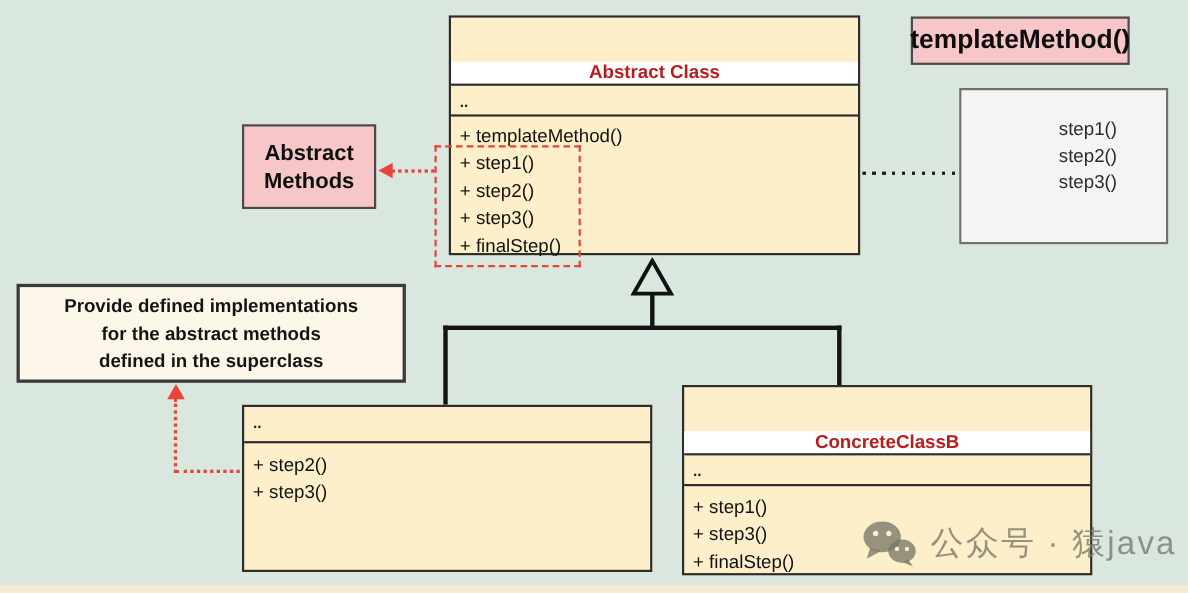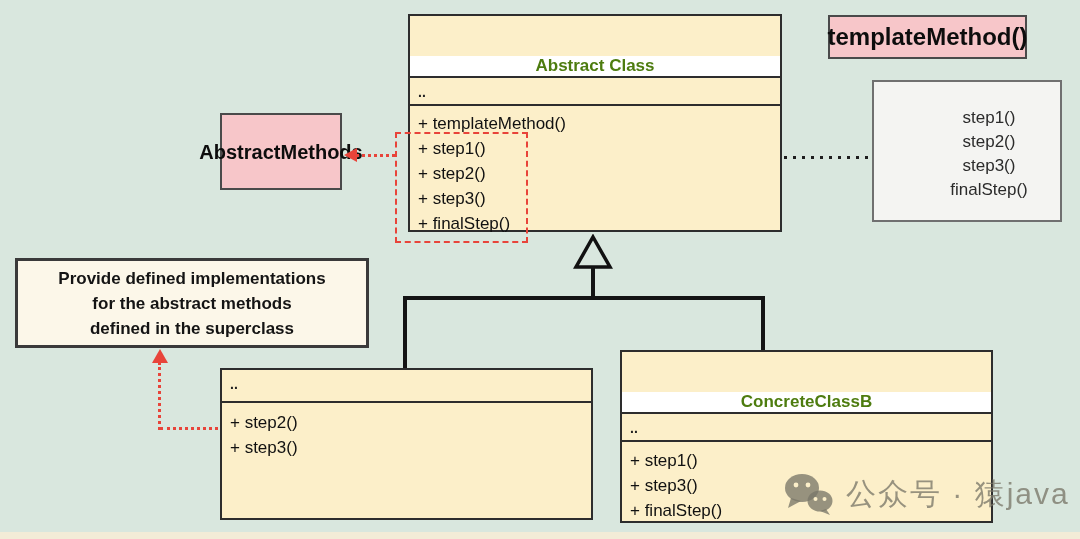--- a/index.html
+++ b/index.html
@@ -9,21 +9,21 @@
     font-family:"Liberation Sans", sans-serif;
     color:#111;
   }
   .abs { position:absolute; box-sizing:border-box; }
 
   
   .uml-box { border:2px solid #2d2d2d; background:#fcefc9; display:flex; flex-direction:column; }
   .uml-header {
     background:#ffffff; border-bottom:2px solid #2d2d2d;
     display:flex; align-items:center; justify-content:center;
-    font-weight:bold; font-size:17px; color:#4d7c0f;margin-top:40px;
+    font-weight:bold; font-size:17px; color:#b91c1c;margin-top:40px;
   }
   .uml-attrs {
     border-bottom:2px solid #2d2d2d; font-weight:bold; font-size:14px;
     padding:2px 8px 0 8px; line-height:24px; color:#222;
   }
   .uml-methods { padding:5px 8px; font-size:17px; color:#111; }
   .uml-methods div { line-height:25px; white-space:nowrap; }
 
   
   .pink-box {
@@ -94,26 +94,25 @@
   </div>
 
   <div class="abs red-dashed-rect" style="left:395px; top:132px; width:133px; height:111px;"></div>
 
   <div class="abs pink-box" style="left:828px; top:15px; width:199px; height:44px; font-size:24px;">templateMethod()</div>
 
   <div class="abs steps-box" style="left:872px; top:80px; width:190px; height:142px;padding-left:44px;">
     <div>step1()</div>
     <div>step2()</div>
     <div>step3()</div>
-    <div>finalStep()</div>
   </div>
 
   <div class="abs black-dotted" style="left:784px; top:156px; width:86px;"></div>
 
-  <div class="abs pink-box" style="left:220px; top:113px; width:122px; height:77px; font-size:20px; line-height:26px; ">
+  <div class="abs pink-box" style="left:220px; top:113px; width:122px; height:77px; font-size:20px; line-height:26px; flex-direction:column;">
     <div>Abstract</div>
     <div>Methods</div>
   </div>
 
   <div class="abs red-dotted-h" style="left:356px; top:154px; width:39px;"></div>
   <div class="abs red-arrow-left" style="left:344px; top:148px;"></div>
 
   <div class="abs note-box" style="left:15px; top:258px; width:354px; height:90px;">
     <div>Provide defined implementations</div>
     <div>for the abstract methods</div>

